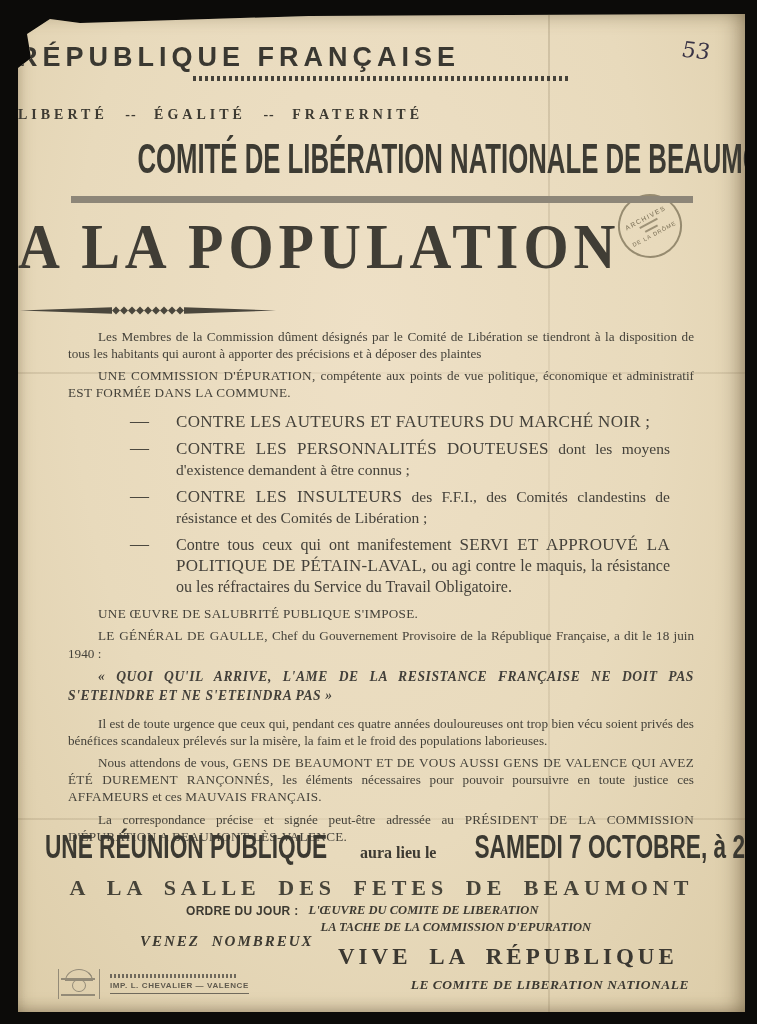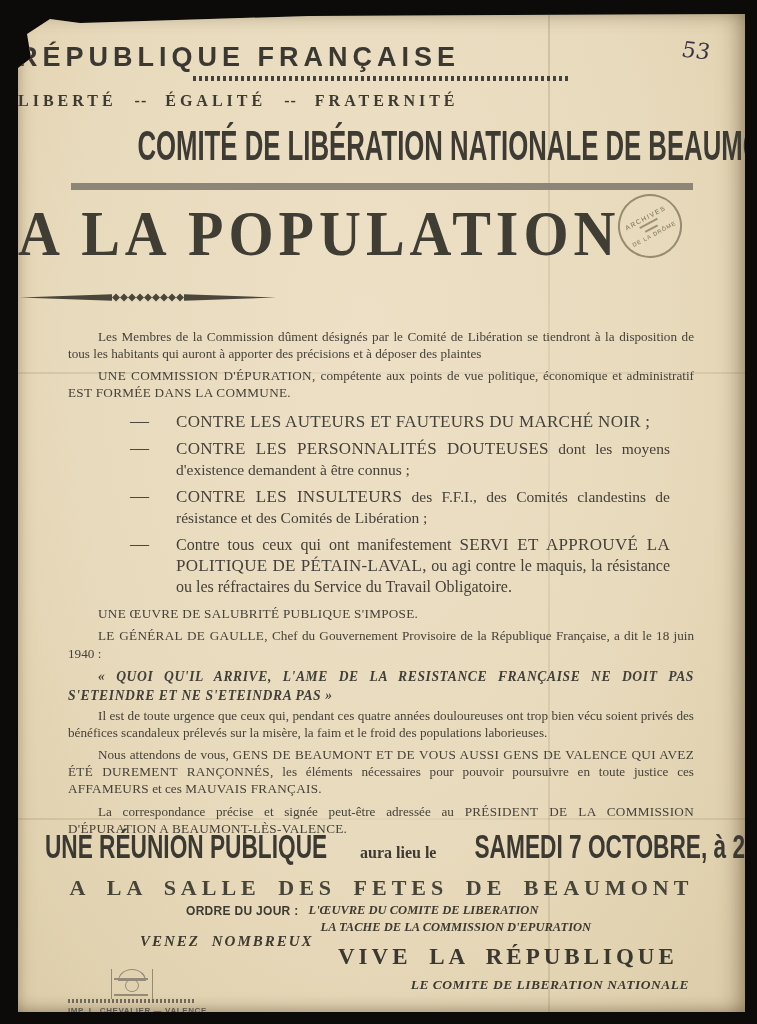--- a/index.html
+++ b/index.html
@@ -34,21 +34,21 @@
   .republique{
     font-family:"Liberation Sans",sans-serif;font-weight:bold;
     font-size:27px;letter-spacing:5px;color:#3a3831;
     display:inline-block;transform:scaleY(1.05);
   }
   .dotted-rule{
     margin:3px auto 0;width:378px;height:5px;
     background:repeating-linear-gradient(90deg,#45423a 0 3px,transparent 3px 6px);
   }
   .motto{
-    margin-top:11px;font-weight:bold;font-size:16px;
+    margin-top:26px;font-weight:bold;font-size:14px;
     letter-spacing:4px;word-spacing:10px;color:#3d3a32;
   }
   .motto .sep{letter-spacing:1px;}
   .banner{margin-top:17px;line-height:40px;}
   .banner-text{
     display:inline-block;font-family:"Liberation Sans",sans-serif;font-weight:bold;
     font-size:33px;white-space:nowrap;color:#3d3b33;
     transform:scale(0.78,1.3);transform-origin:50% 60%;
   }
   .gray-bar{width:622px;height:7px;margin:10px auto 0;background:#8d8678;}
@@ -62,21 +62,21 @@
   .ornament{margin-top:8px;}
 
   .bodytext{position:absolute;left:50px;top:314px;width:626px;}
   .body-par{
     font-size:13.2px;line-height:1.3;text-align:justify;text-indent:30px;
     margin:0 0 5px 0;color:#45423a;
   }
   .seg-caps{letter-spacing:.3px;}
   .quote{
     font-size:13.6px;font-weight:bold;font-style:italic;letter-spacing:.6px;
-    line-height:1.4;text-align:justify;text-indent:30px;margin:2px 0 2px 0;color:#43403a;
+    line-height:1.4;text-align:justify;text-indent:30px;margin:2px 0 10px 0;color:#43403a;
   }
   .demands{margin:9px 0 8px 56px;width:546px;}
   .demand{
     position:relative;padding-left:52px;margin:6px 0;text-align:justify;
     font-size:17px;line-height:1.24;color:#44413a;
   }
   .demand .dash{position:absolute;left:6px;top:-2px;font-size:19px;}
   .demand .dnorm{font-size:15.5px;}
   .demand .dmix{font-size:16px;}
 
@@ -104,21 +104,21 @@
   }
   .vive{
     position:absolute;top:930px;left:320px;white-space:nowrap;
     font-weight:bold;font-size:23px;letter-spacing:4px;word-spacing:8px;color:#3b3831;
   }
   .signature{
     position:absolute;top:963px;right:56px;white-space:nowrap;
     font-weight:bold;font-style:italic;font-size:13.5px;letter-spacing:.5px;color:#3d3a32;
   }
 
-  .printer{position:absolute;left:40px;top:955px;display:flex;align-items:center;flex-direction:column;}
+  .printer{position:absolute;left:40px;top:955px;display:flex;align-items:center;}
   .printer-logo{
     width:40px;height:30px;position:relative;opacity:.75;
     border-left:1px solid #7a7466;border-right:1px solid #7a7466;
   }
   .printer-logo .arch{
     position:absolute;left:6px;top:0;width:26px;height:10px;
     border:1px solid #7a7466;border-radius:50% 50% 0 0/100% 100% 0 0;
   }
   .printer-logo .body{
     position:absolute;left:2px;top:9px;width:34px;height:14px;

